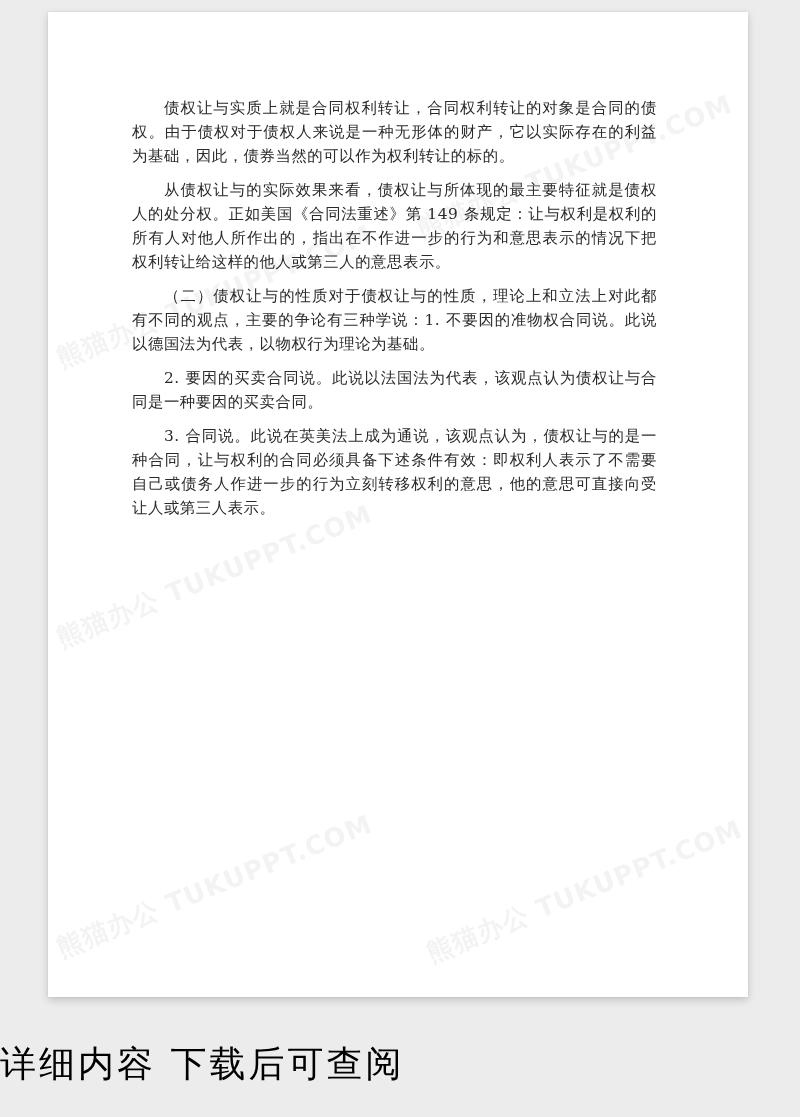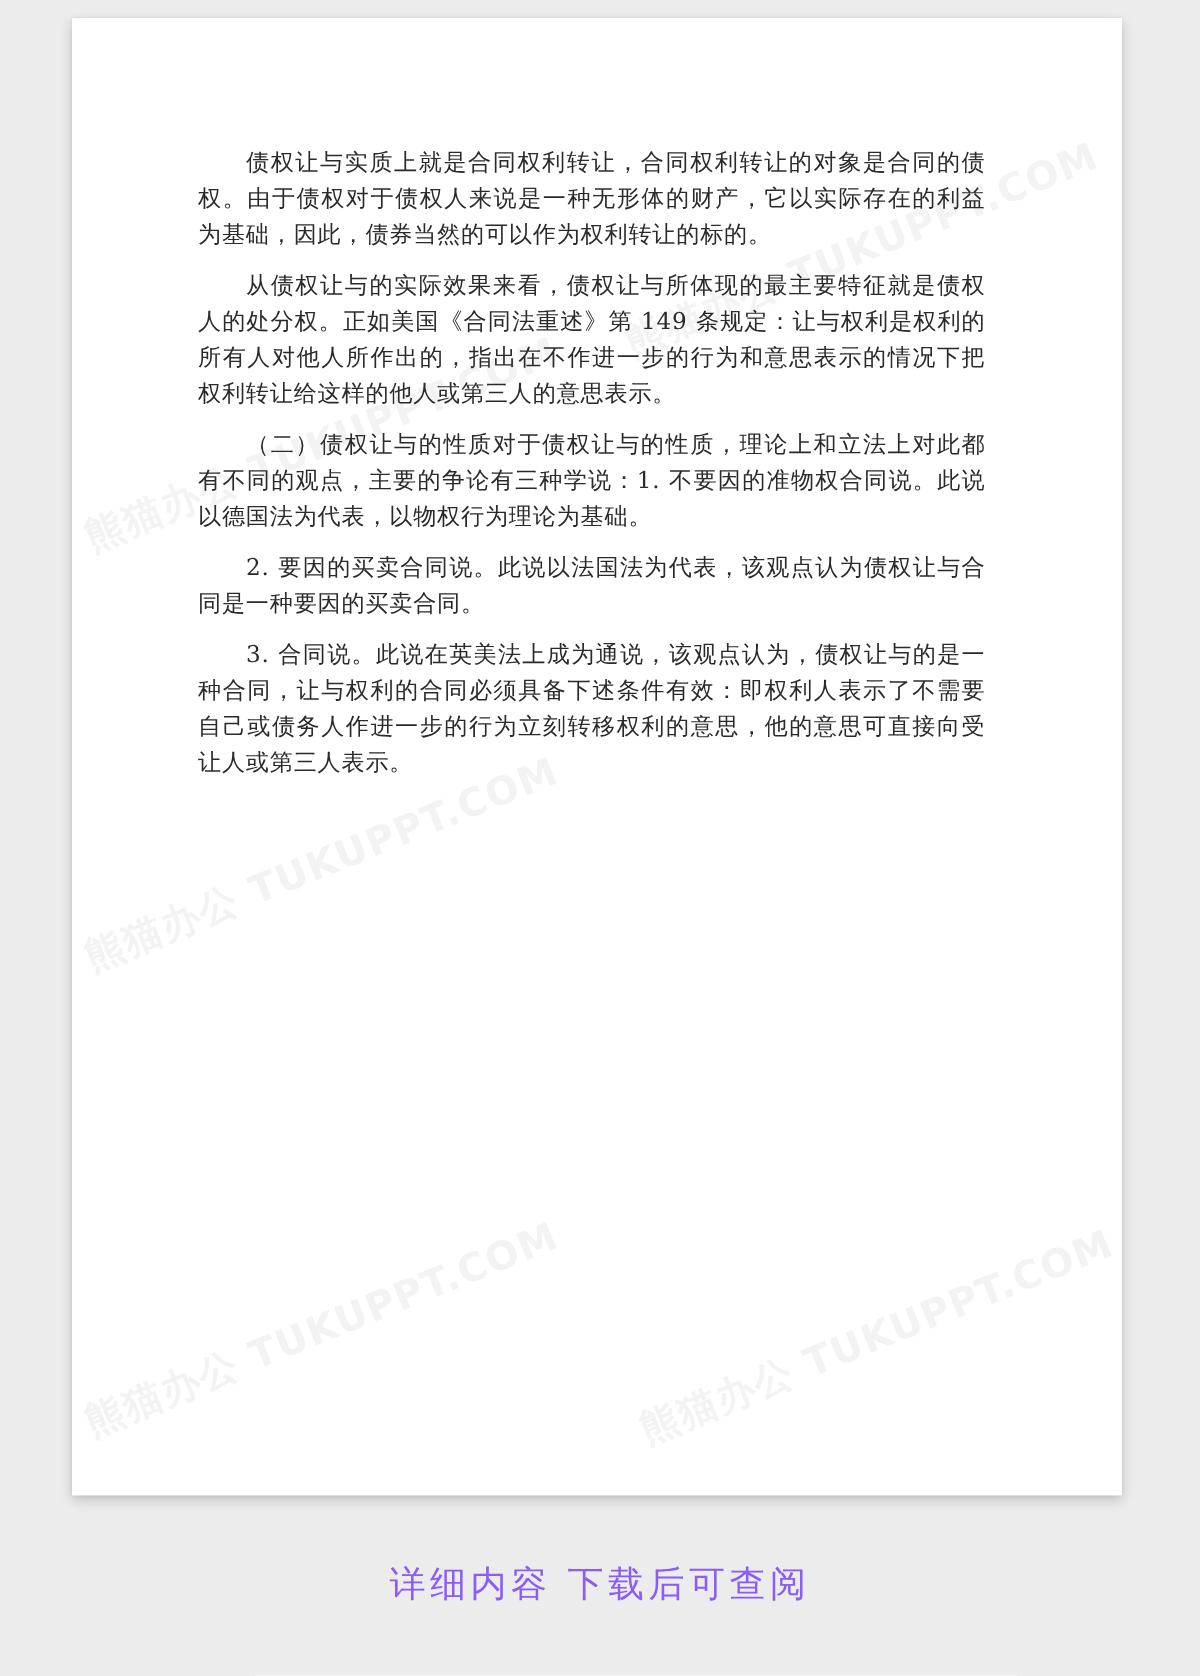--- a/index.html
+++ b/index.html
@@ -50,25 +50,25 @@
       transform-origin: left center;
       white-space: nowrap;
       pointer-events: none;
       letter-spacing: 1px;
     }
     .footer {
       position: absolute;
       left: 0;
       top: 1040px;
       width: 800px;
-      text-align: center;
+      text-align: left;
       font-family: "DejaVu Sans", sans-serif;
-      font-size: 24px;
+      font-size: 36px;
       font-weight: 200;
-      color: #8b5cf6;
+      color: #000000;
       letter-spacing: 3px;
     }
   </style>
 </head>
 <body>
 
 <div class="page">
   <div class="watermark" style="left:10px; top:330px;">熊猫办公 TUKUPPT.COM</div>
   <div class="watermark" style="left:370px; top:200px;">熊猫办公 TUKUPPT.COM</div>
   <div class="watermark" style="left:10px; top:610px;">熊猫办公 TUKUPPT.COM</div>

